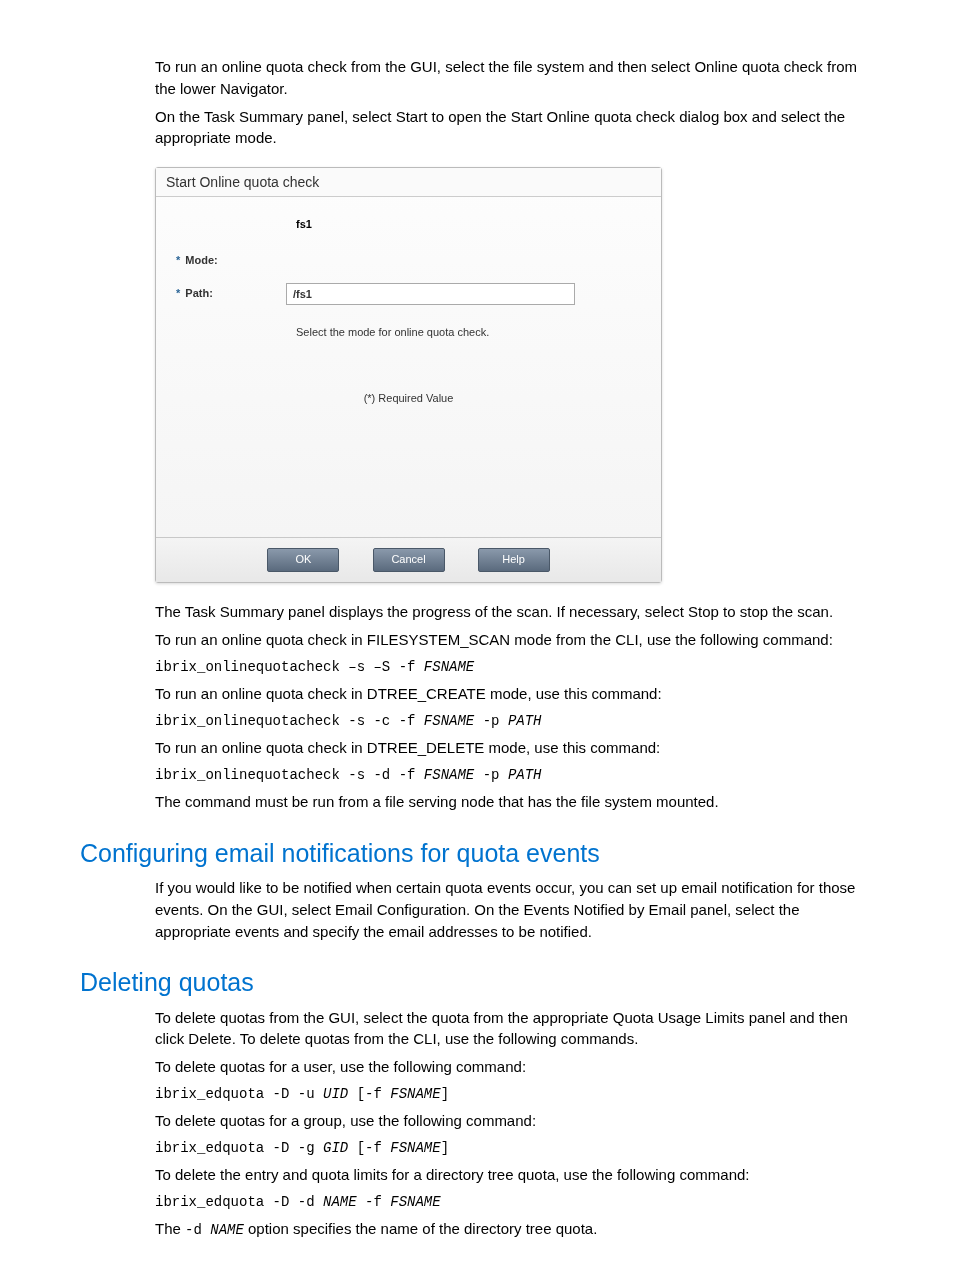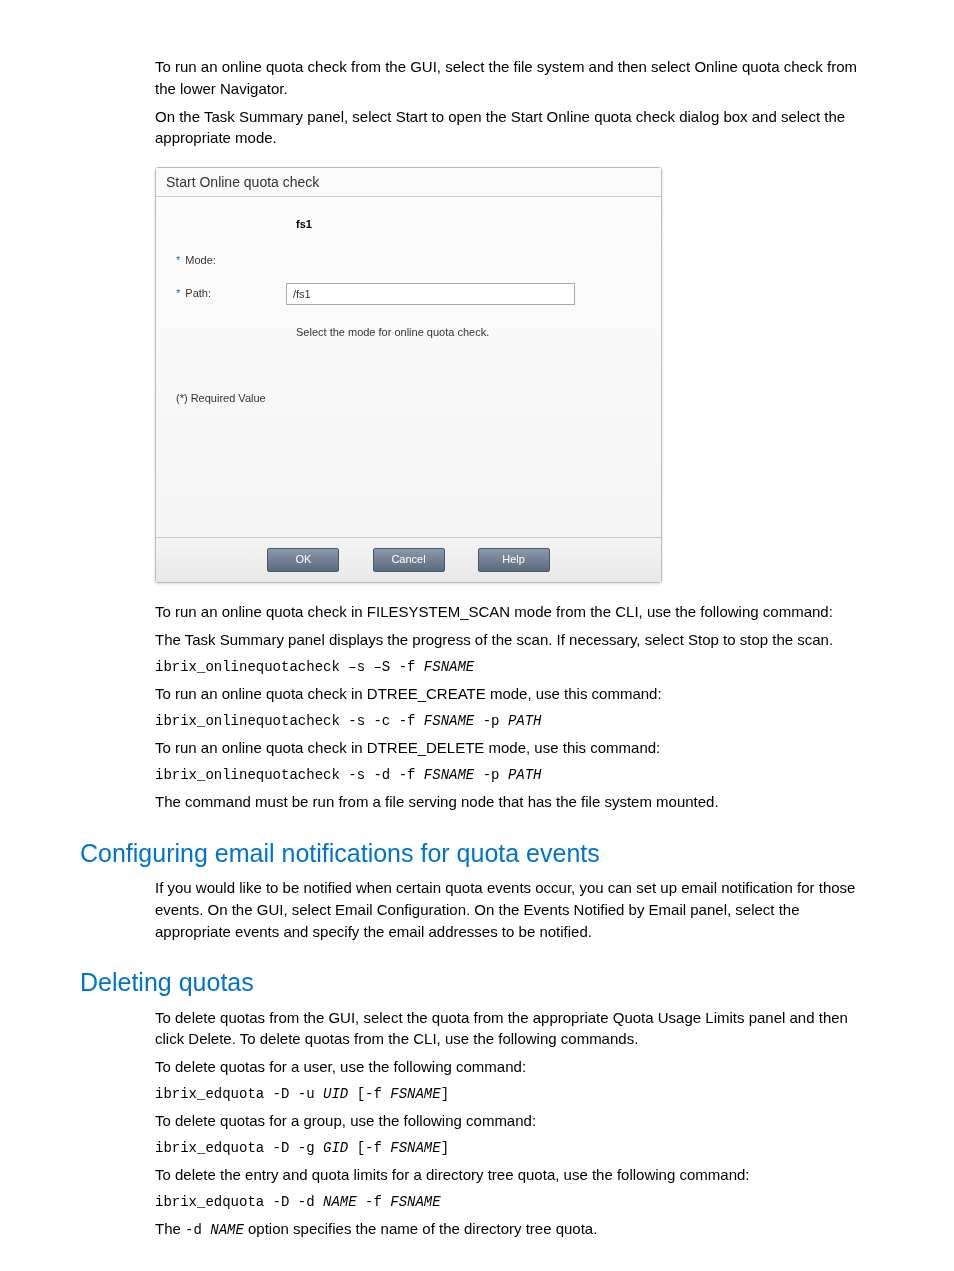--- a/index.html
+++ b/index.html
@@ -39,20 +39,21 @@
   }
   .dialog-body {
     padding: 20px 20px 60px 20px;
     position: relative;
     min-height: 260px;
   }
   .dialog-row {
     display: flex;
     align-items: center;
     margin-bottom: 14px;
+    font-weight: bold;
   }
   .dialog-label {
     width: 110px;
     font-size: 11px;
     color: #333;
   }
   .req-mark {
     color: #2a6496;
     margin-right: 2px;
   }
@@ -97,20 +98,21 @@
   .dialog-hint {
     margin-left: 120px;
     font-size: 11px;
     color: #333;
     margin-top: 20px;
   }
   .req-note {
     font-size: 11px;
     color: #333;
     margin-top: 50px;
+    text-align: center;
   }
   .dialog-footer {
     border-top: 1px solid #c8c8c8;
     padding: 10px;
     text-align: center;
     background: linear-gradient(to bottom,#f4f4f4,#e8e8e8);
   }
   .dlg-btn {
     display: inline-block;
     width: 70px;
@@ -175,24 +177,24 @@
     <div class="req-note">(*) Required Value</div>
   </div>
   <div class="dialog-footer">
     <span class="dlg-btn">OK</span>
     <span class="dlg-btn">Cancel</span>
     <span class="dlg-btn">Help</span>
   </div>
 </div>
 
 <div class="body-text">
+  <p>
+    <span>The Task Summary panel displays the progress of the scan. If necessary, select </span><span class="bold">Stop</span><span> to stop the scan.</span>
+  </p>
   <p>To run an online quota check in FILESYSTEM_SCAN mode from the CLI, use the following command:</p>
-  <p>
-    <span>The Task Summary panel displays the progress of the scan. If necessary, select </span><span class="bold">Stop</span><span> to stop the scan.</span>
-  </p>
   <p class="code"><span>ibrix_onlinequotacheck –s –S -f </span><span class="italic">FSNAME</span></p>
   <p>To run an online quota check in DTREE_CREATE mode, use this command:</p>
   <p class="code"><span>ibrix_onlinequotacheck -s -c -f </span><span class="italic">FSNAME</span><span> -p </span><span class="italic">PATH</span></p>
   <p>To run an online quota check in DTREE_DELETE mode, use this command:</p>
   <p class="code"><span>ibrix_onlinequotacheck -s -d -f </span><span class="italic">FSNAME</span><span> -p </span><span class="italic">PATH</span></p>
   <p>The command must be run from a file serving node that has the file system mounted.</p>
 </div>
 
 <h2>Configuring email notifications for quota events</h2>
 <div class="body-text">

